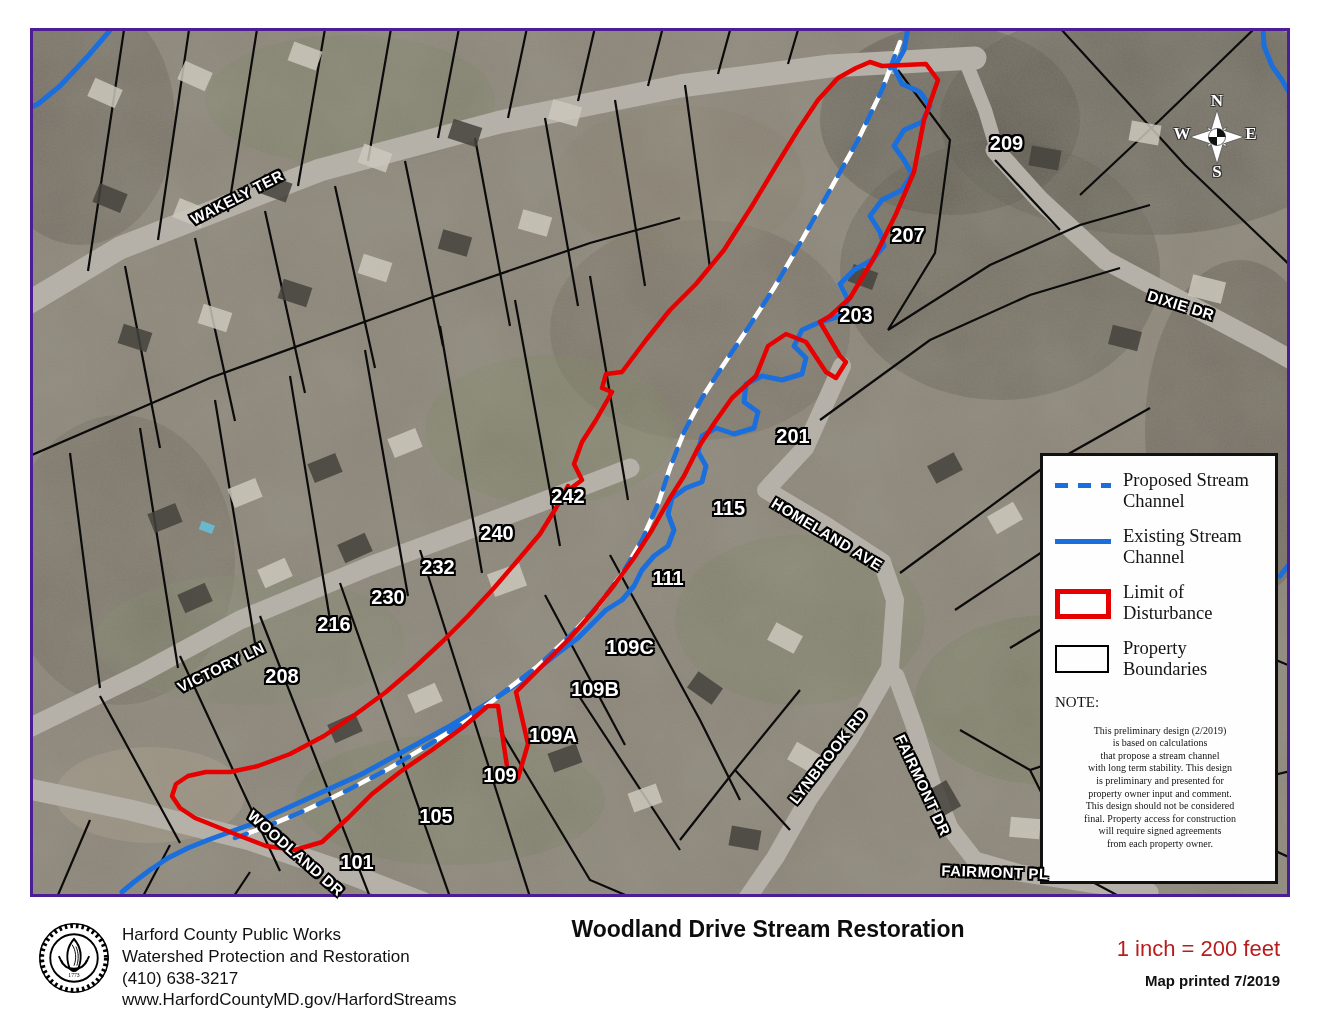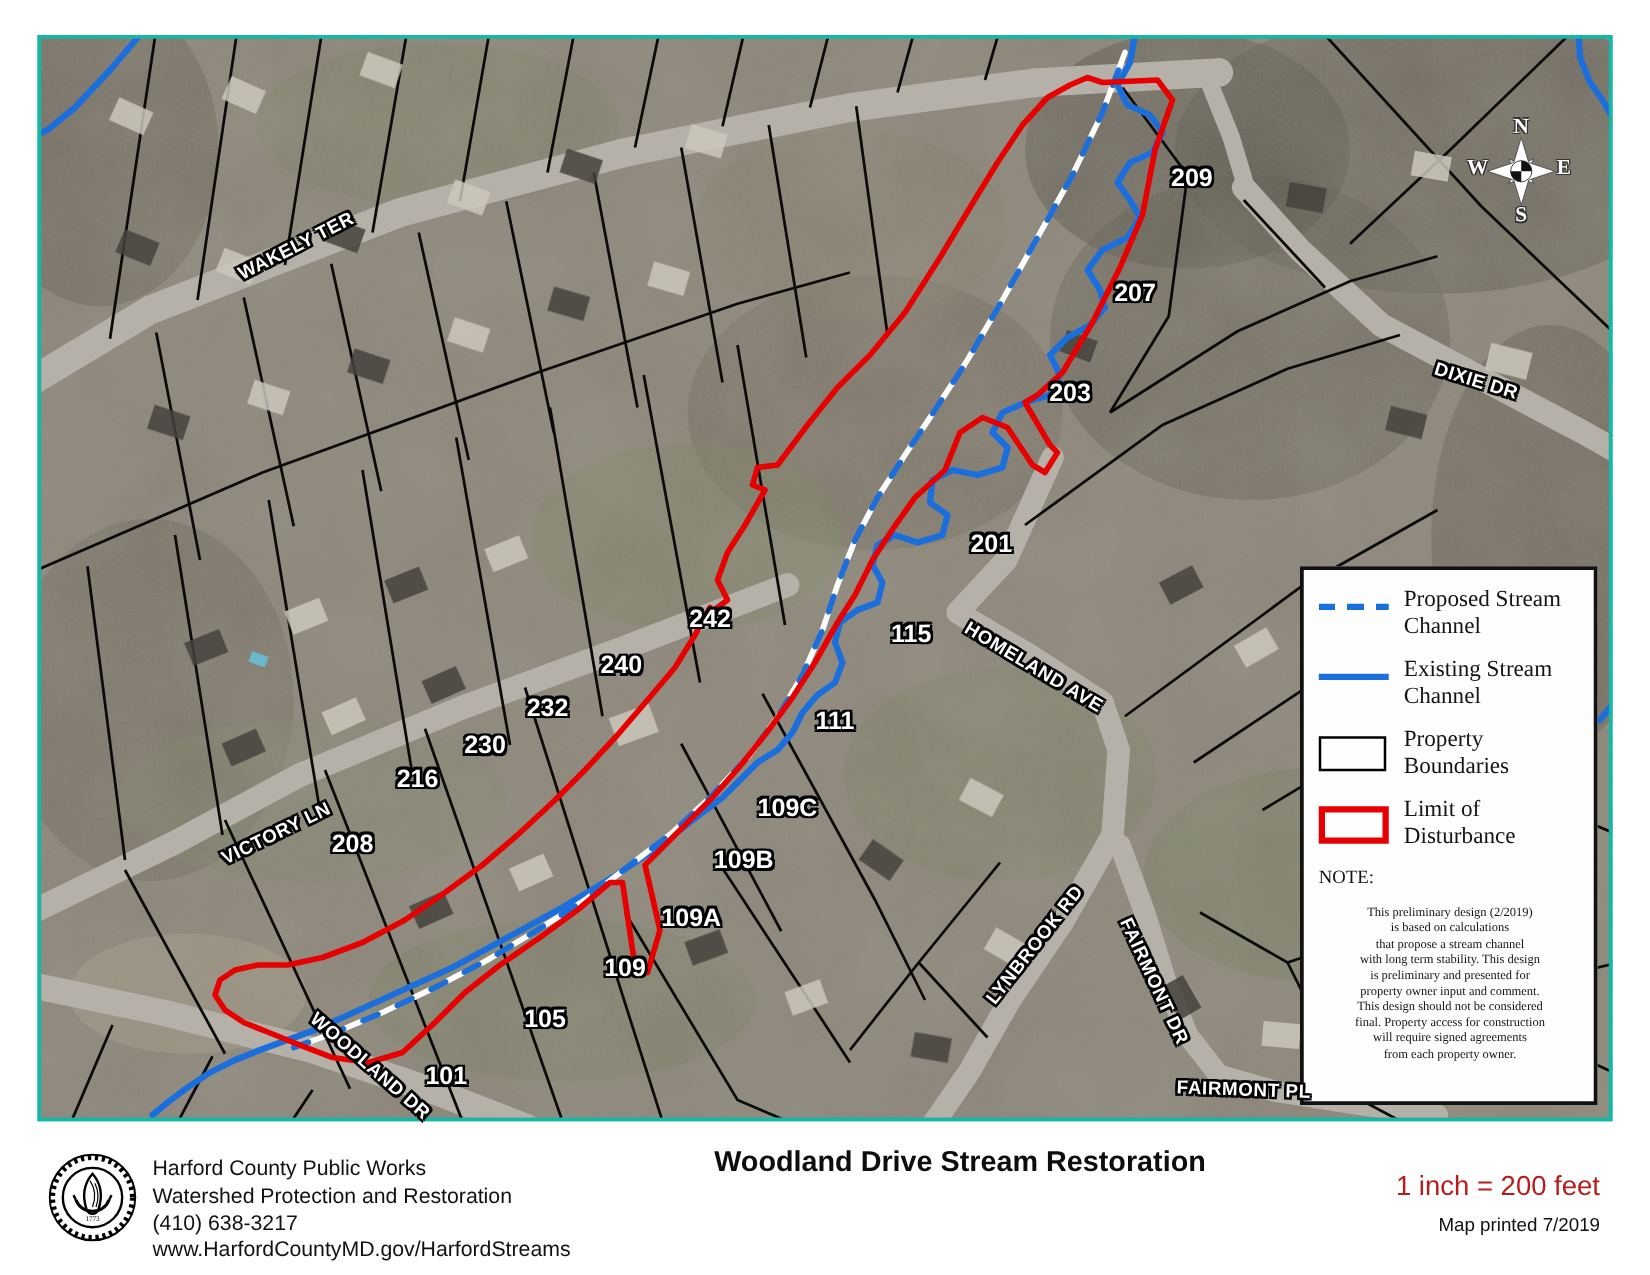--- a/index.html
+++ b/index.html
@@ -1,19 +1,19 @@
 <!DOCTYPE html>
 <html><head>
 <meta charset="utf-8">
 <style>
   html,body{margin:0;padding:0;background:#ffffff;width:1320px;height:1020px;overflow:hidden;
     font-family:"Liberation Sans", sans-serif;}
   .page{position:relative;width:1320px;height:1020px;background:#fff;}
-  .map-frame{position:absolute;left:30px;top:28px;width:1260px;height:869px;border:3px solid #14b8a6;
-    box-sizing:border-box;overflow:hidden;background:#14b8a6;}
+  .map-frame{position:absolute;left:30px;top:28px;width:1260px;height:869px;border:3px solid #4c1d95;
+    box-sizing:border-box;overflow:hidden;background:#3b82f6;}
   .map-frame > svg{position:absolute;left:-3px;top:-3px;}
   
   .legend{position:absolute;left:1007px;top:422px;width:238px;height:431px;background:#fefefe;
     border:3px solid #111;box-sizing:border-box;padding:14px 10px 8px 12px;
     font-family:"Liberation Serif", serif;color:#141414;}
   .legend-row{display:flex;align-items:flex-start;margin-bottom:13px;}
   .legend-swatch-box{width:56px;flex:0 0 56px;margin-right:12px;margin-top:7px;}
   .legend-label{font-size:18.5px;line-height:1.16;white-space:pre-line;}
   .sw-dashed{height:5px;background:repeating-linear-gradient(90deg,#1b6fdd 0 13px,transparent 13px 23px);margin-top:6px;}
   .sw-solid{height:5px;background:#1b6fdd;margin-top:6px;}
@@ -28,21 +28,21 @@
       0 -2px 0 #000,0 2px 0 #000,-2px 0 0 #000,2px 0 0 #000;}
   .street{font-size:15px;letter-spacing:0.5px;}
   .parcel{font-size:20px;}
   .compass-letter{position:absolute;font-family:"Liberation Serif", serif;font-weight:bold;font-size:17px;color:#fff;
     transform:translate(-50%,-50%);
     text-shadow:-1px -1px 0 #333,1px -1px 0 #333,-1px 1px 0 #333,1px 1px 0 #333;}
   
   .footer-info{position:absolute;left:122px;top:924px;font-size:17px;line-height:1.28;color:#111;white-space:pre-line;}
   .map-title{position:absolute;left:768px;top:916px;transform:translateX(-50%);font-size:23px;font-weight:bold;color:#0d0d0d;}
   .scale-text{position:absolute;right:40px;top:936px;font-size:22px;color:#b91c1c;}
-  .printed-text{position:absolute;right:40px;top:972px;font-size:15px;font-weight:normal;color:#111;}
+  .printed-text{position:absolute;right:40px;top:972px;font-size:15px;font-weight:bold;color:#111;}
   .seal{position:absolute;left:36px;top:920px;width:76px;height:76px;}
 </style>
 </head>
 <body>
 
 <div class="page">
 
   <div class="map-frame">
     <svg width="1260" height="869" viewBox="30 28 1260 869">
       <defs>
@@ -198,31 +198,31 @@
       </div>
       <div class="legend-row">
         <div class="legend-swatch-box">
             <div class="sw-solid"></div>
           </div>
         <div class="legend-label">Existing Stream
 Channel</div>
       </div>
       <div class="legend-row">
         <div class="legend-swatch-box">
+            <div class="sw-red"></div>
+          </div>
+        <div class="legend-label">Limit of
+Disturbance</div>
+      </div>
+      <div class="legend-row">
+        <div class="legend-swatch-box">
             <div class="sw-black"></div>
           </div>
         <div class="legend-label">Property
 Boundaries</div>
-      </div>
-      <div class="legend-row">
-        <div class="legend-swatch-box">
-            <div class="sw-red"></div>
-          </div>
-        <div class="legend-label">Limit of
-Disturbance</div>
       </div>
       <div class="note-heading">NOTE:</div>
       <div class="note-text">This preliminary design (2/2019)
 is based on calculations
 that propose a stream channel
 with long term stability. This design
 is preliminary and presented for
 property owner input and comment.
 This design should not be considered
 final. Property access for construction
@@ -234,21 +234,21 @@
   <div class="labels">
     <span class="mlabel street" style="left: 237px; top: 197px; transform: translate(-50%, -50%) rotate(-27deg);">WAKELY TER</span>
     <span class="mlabel street" style="left: 1181px; top: 305px; transform: translate(-50%, -50%) rotate(17deg);">DIXIE DR</span>
     <span class="mlabel street" style="left: 221px; top: 667px; transform: translate(-50%, -50%) rotate(-26deg);">VICTORY LN</span>
     <span class="mlabel street" style="left: 827px; top: 534px; transform: translate(-50%, -50%) rotate(31deg);">HOMELAND AVE</span>
     <span class="mlabel street" style="left: 828px; top: 756px; transform: translate(-50%, -50%) rotate(-52deg);">LYNBROOK RD</span>
     <span class="mlabel street" style="left: 923px; top: 785px; transform: translate(-50%, -50%) rotate(65deg);">FAIRMONT DR</span>
     <span class="mlabel street" style="left: 995px; top: 872px; transform: translate(-50%, -50%) rotate(2deg);">FAIRMONT PL</span>
     <span class="mlabel street" style="left: 296px; top: 853px; transform: translate(-50%, -50%) rotate(41deg);">WOODLAND DR</span>
 
-    <span class="mlabel parcel" style="left: 945px; top: 143px; transform: translate(-50%, -50%); padding-left: 17px;">209</span>
+    <span class="mlabel parcel" style="left: 998px; top: 143px; transform: translate(-50%, -50%); padding-left: 17px;">209</span>
     <span class="mlabel parcel" style="left: 908px; top: 235px; transform: translate(-50%, -50%);">207</span>
     <span class="mlabel parcel" style="left: 856px; top: 315px; transform: translate(-50%, -50%);">203</span>
     <span class="mlabel parcel" style="left: 793px; top: 436px; transform: translate(-50%, -50%);">201</span>
     <span class="mlabel parcel" style="left: 568px; top: 496px; transform: translate(-50%, -50%);">242</span>
     <span class="mlabel parcel" style="left: 497px; top: 533px; transform: translate(-50%, -50%);">240</span>
     <span class="mlabel parcel" style="left: 438px; top: 567px; transform: translate(-50%, -50%);">232</span>
     <span class="mlabel parcel" style="left: 388px; top: 597px; transform: translate(-50%, -50%);">230</span>
     <span class="mlabel parcel" style="left: 334px; top: 624px; transform: translate(-50%, -50%);">216</span>
     <span class="mlabel parcel" style="left: 282px; top: 652px; transform: translate(-50%, -50%); margin-top: 24px;">208</span>
     <span class="mlabel parcel" style="left: 729px; top: 508px; transform: translate(-50%, -50%);">115</span>

